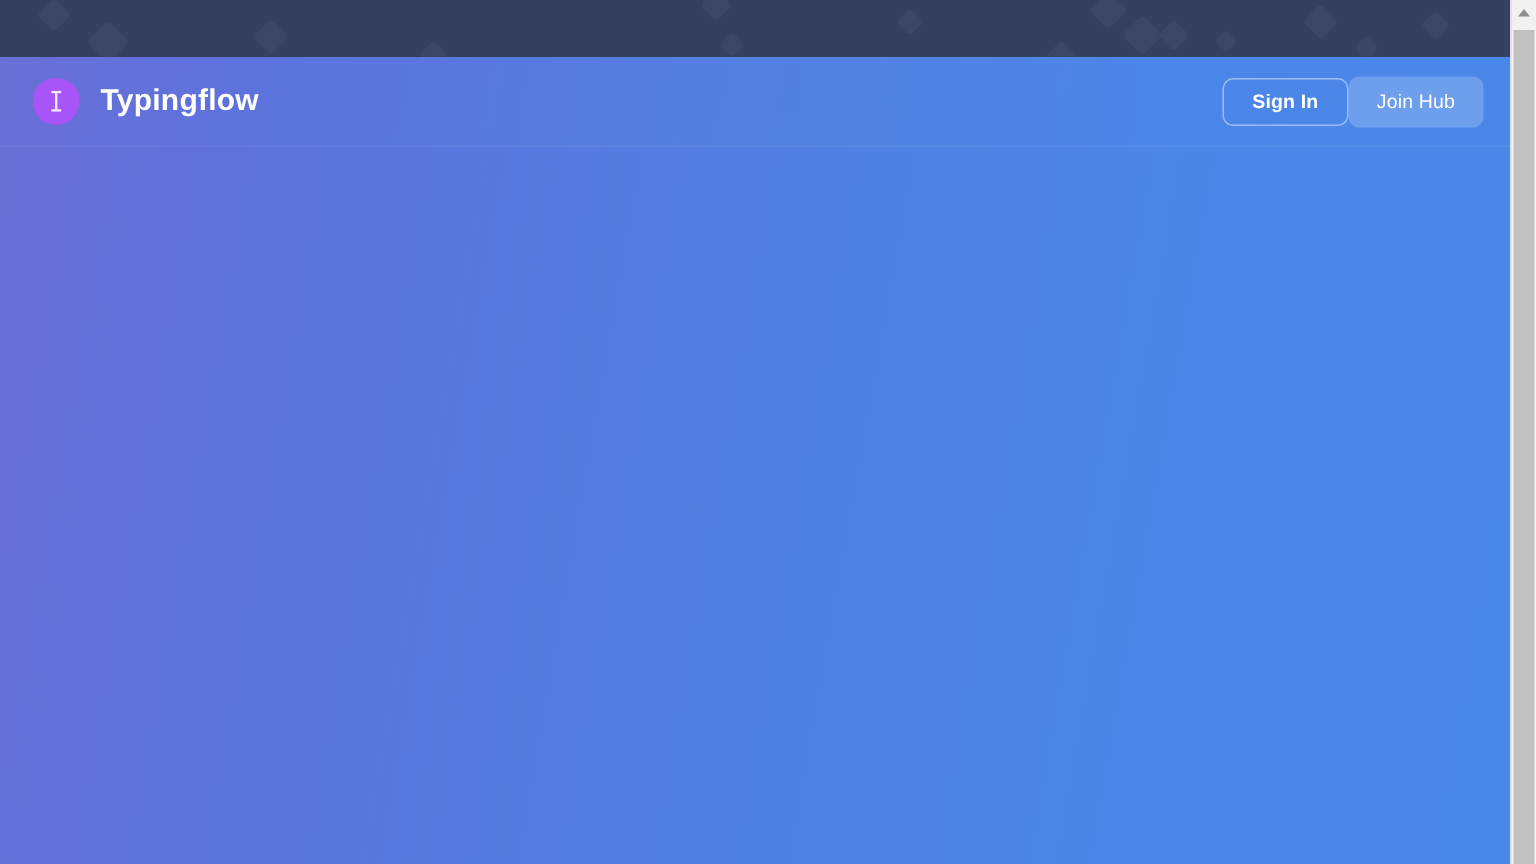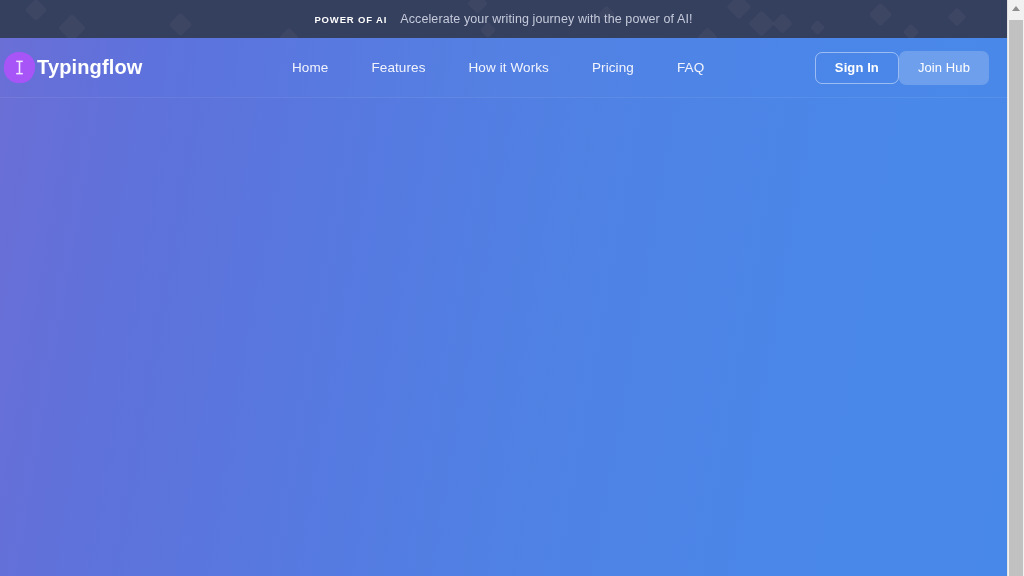--- a/index.html
+++ b/index.html
@@ -62,24 +62,24 @@
     width:100%;
     height:60px;
     background:linear-gradient(100deg, #6a6fd6 0%, #5d72dd 16%, #5480e2 48%, #4b86e8 78%, #4988e9 100%);
     display:flex;
     align-items:center;
     border-bottom:1px solid rgba(255,255,255,0.07);
   }
 
   #brand {
     position:absolute;
-    left:4px;
-    display:flex;
-    align-items:center;
-    gap:2px;
+    left:22px;
+    display:flex;
+    align-items:center;
+    gap:14px;
     cursor:pointer;
   }
   #brand-mark {
     position:relative;
     width:31px; height:31px;
     display:flex; align-items:center; justify-content:center;
   }
   #brand-mark .blob {
     position:absolute; inset:0;
     background:#a855f7;
@@ -216,49 +216,38 @@
     <div class="deco-diamond" style="left:600px; top:8px;  width:13px; height:13px;"></div>
     <div class="deco-diamond" style="left:700px; top:30px; width:15px; height:15px;"></div>
     <div class="deco-diamond" style="left:730px; top:-2px; width:18px; height:18px;"></div>
     <div class="deco-diamond" style="left:752px; top:14px; width:19px; height:19px;"></div>
     <div class="deco-diamond" style="left:775px; top:16px; width:15px; height:15px;"></div>
     <div class="deco-diamond" style="left:812px; top:22px; width:11px; height:11px;"></div>
     <div class="deco-diamond" style="left:872px; top:6px;  width:17px; height:17px;"></div>
     <div class="deco-diamond" style="left:905px; top:26px; width:12px; height:12px;"></div>
     <div class="deco-diamond" style="left:950px; top:10px; width:14px; height:14px;"></div>
 
-    <div id="announcement-inner">
-      <span id="announcement-badge">POWER OF AI</span>
-      <span id="announcement-text">Accelerate your writing journey with the power of AI!</span>
-    </div>
   </div>
 
   <header id="site-header">
 
     <div id="brand">
       <span id="brand-mark">
         <span class="blob b1"></span>
         <span class="blob b2"></span>
         <span class="blob b3"></span>
         <svg id="brand-icon-glyph" viewBox="0 0 9 15">
           <rect x="3.7" y="1" width="1.6" height="13" fill="#f3e8ff"></rect>
           <rect x="1.2" y="0.6" width="6.6" height="1.5" fill="#f3e8ff"></rect>
           <rect x="1.2" y="12.9" width="6.6" height="1.5" fill="#f3e8ff"></rect>
         </svg>
       </span>
       <span id="brand-name">Typingflow</span>
     </div>
 
-    <nav id="primary-nav">
-      <a class="nav-link">Home</a>
-      <a class="nav-link">Features</a>
-      <a class="nav-link">How it Works</a>
-      <a class="nav-link">Pricing</a>
-      <a class="nav-link">FAQ</a>
-    </nav>
 
     <div id="header-actions">
       <button id="signin-button">Sign In</button>
       <button id="joinhub-button">Join Hub</button>
     </div>
 
   </header>
 
   <main id="main-content"></main>
 

